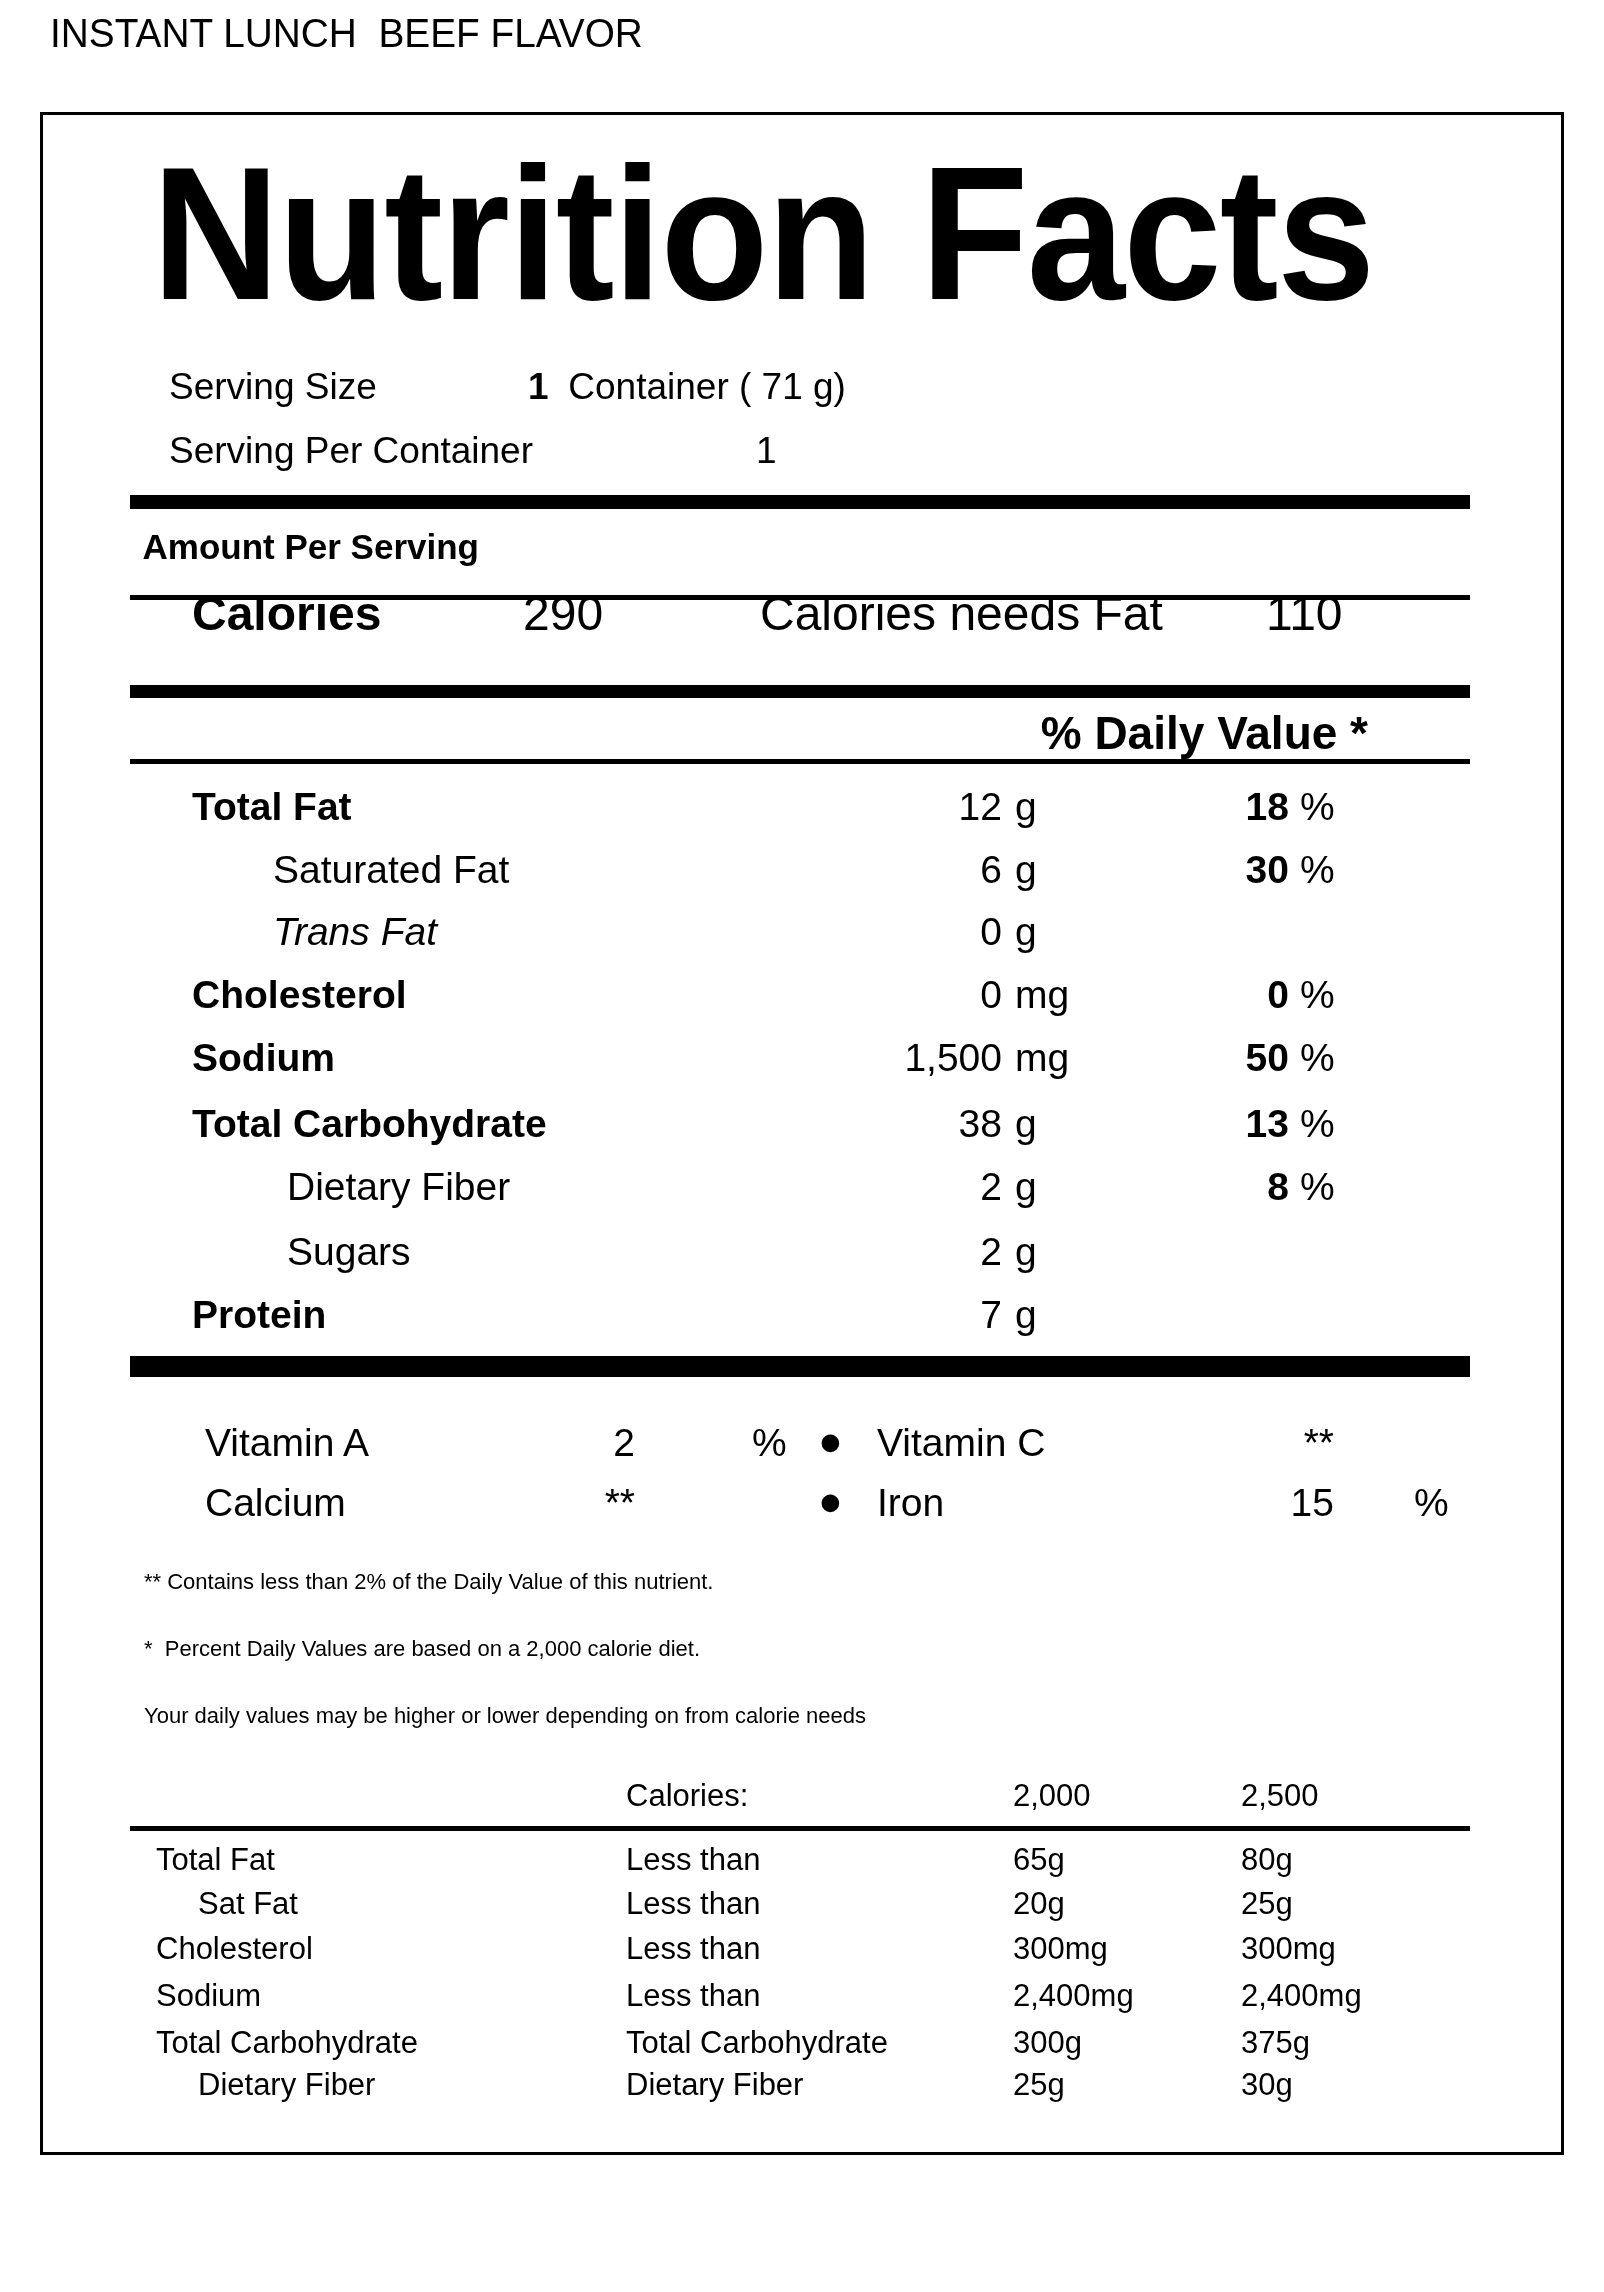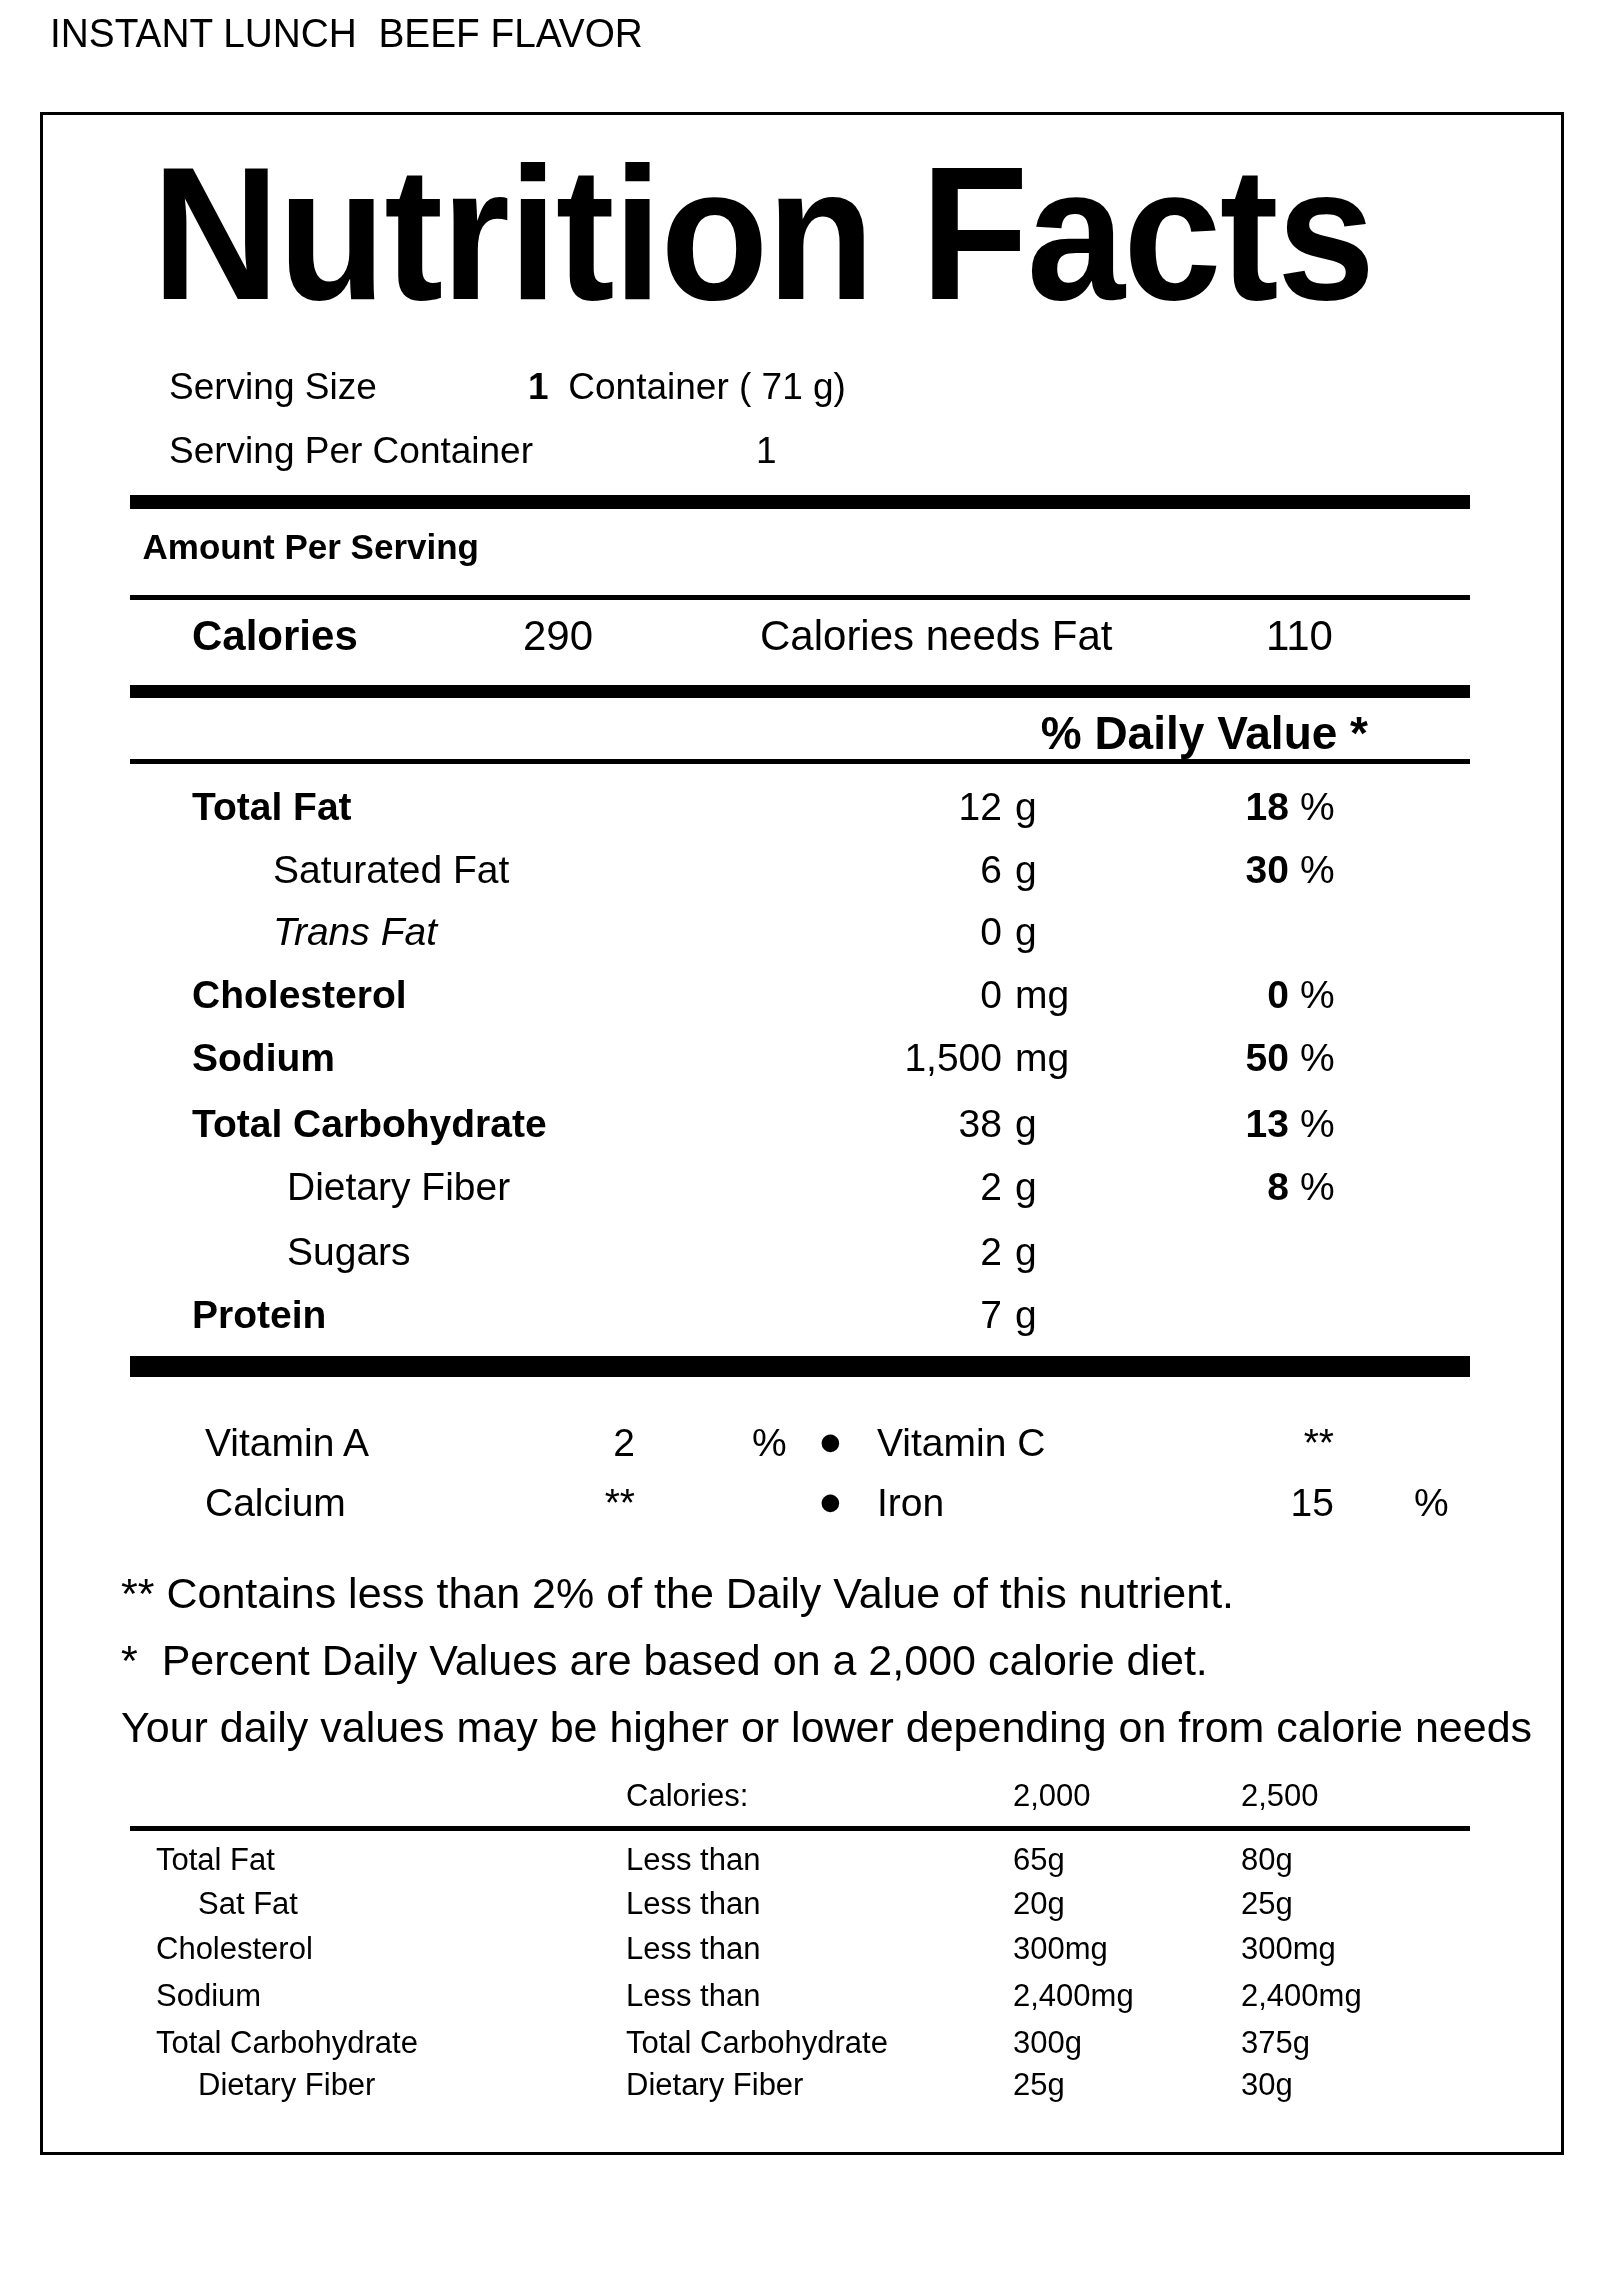--- a/index.html
+++ b/index.html
@@ -37,21 +37,21 @@
   .rule-3{top:1711px;height:4.5px;}
 
   .sv{font-size:37px;}
   .sv-row1{top:251px;} .sv-row2{top:315px;}
   .sv-l{left:39px;} .sv-q{left:398px;font-weight:bold;} .sv-r{left:428px;white-space:pre;}
   .sv-v2{left:626px;}
 
   .aps{top:412px;font-size:35px;font-weight:bold;}
   .aps span{left:12.5px;}
 
-  .cal{top:497px;font-size:42px;}
+  .cal{top:471px;font-size:48px;}
   .cal-l{left:62px;font-weight:bold;}
   .cal-v{left:393px;} .cal-ffl{left:630px;} .cal-ffv{left:1136px;}
 
   .dvh{top:591px;font-size:46px;font-weight:bold;}
   .dvh span{left:0;width:1238px;text-align:right;white-space:pre;}
 
   .nrow{font-size:39px;}
   .nl0{left:62px;font-weight:bold;}
   .nl1{left:143px;} .nl1i{left:143px;font-style:italic;}
   .nl2{left:157px;}
@@ -66,21 +66,21 @@
   .vrow{font-size:39px;}
   .vr0{top:1306px;} .vr1{top:1366px;}
   .v-n1{left:75px;}
   .v-v1{left:0;width:505px;text-align:right;}
   .v-p1{left:622px;}
   .v-dot{left:688px;top:3.6px;font-size:41px;line-height:1;}
   .v-n2{left:747px;}
   .v-v2{left:0;width:1204px;text-align:right;}
   .v-p2{left:1284px;}
 
-  .fn{position:absolute;left:78px;width:1343px;font-size:43px;white-space:pre;}
+  .fn{position:absolute;left:101px;width:1343px;font-size:22px;white-space:pre;}
   .fn-0{top:1454px;} .fn-1{top:1521px;} .fn-2{top:1588px;}
 
   .trow{font-size:31px;}
   .th{top:1663px;}
   .t-c1{left:26px;} .t-c1i{left:68px;}
   .t-c2{left:496px;} .t-c3{left:883px;} .t-c4{left:1111px;}
   .tr0{top:1727px;} .tr1{top:1771px;} .tr2{top:1816px;}
   .tr3{top:1863px;} .tr4{top:1910px;} .tr5{top:1952px;}
 </style>
 </head>

